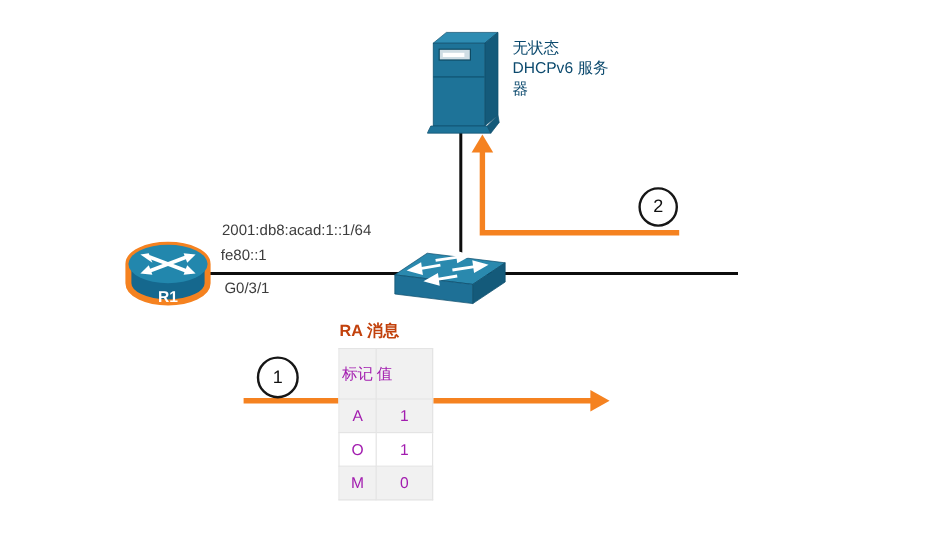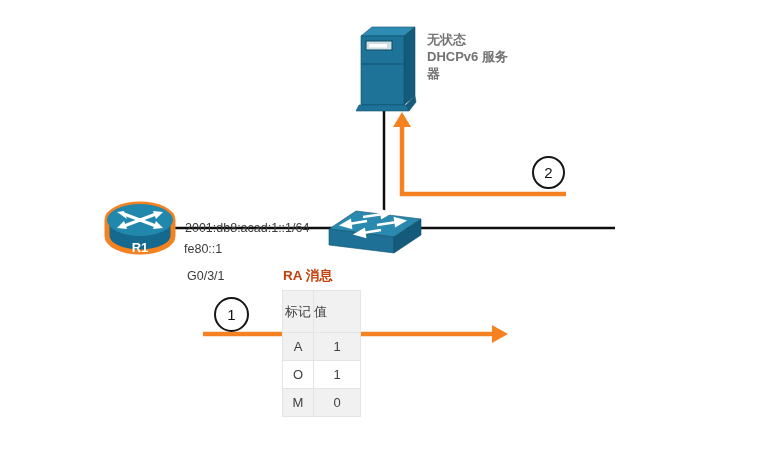--- a/index.html
+++ b/index.html
@@ -1,26 +1,26 @@
 <!DOCTYPE html>
 <html><head>
 <meta charset="utf-8">
 <style>
   html,body{margin:0;padding:0;background:#ffffff;}
   body{font-family:"Liberation Sans","DejaVu Sans",sans-serif;}
   .stage{position:relative;width:773px;height:450px;background:#ffffff;overflow:hidden;}
   .stage svg{display:block;}
   #connections{position:absolute;left:0;top:0;z-index:1;}
   .device{position:absolute;z-index:2;}
-  .lbl{position:absolute;z-index:3;color:#3c3c3c;font-size:12.5px;white-space:nowrap;margin-top:36px;}
+  .lbl{position:absolute;z-index:3;color:#3c3c3c;font-size:12.5px;white-space:nowrap;}
   .server-label{position:absolute;left:427px;top:31px;width:82px;z-index:3;
-    color:#737373;font-weight:bold;font-size:13px;line-height:17px;white-space:normal;}
+    color:#0c4a6e;font-weight:normal;font-size:13px;line-height:17px;white-space:normal;}
   .ra-title{position:absolute;left:283px;top:267px;z-index:3;color:#c2410c;font-weight:bold;font-size:13.5px;}
   table.ra{position:absolute;left:282px;top:290px;z-index:2;border-collapse:collapse;
-    font-size:13px;color:#404040;background:#ffffff;border:1px solid #e4e4e4;}
+    font-size:13px;color:#a21caf;background:#ffffff;border:1px solid #e4e4e4;}
   table.ra th,table.ra td{border:1px solid #e4e4e4;padding:0;}
   table.ra th{font-weight:400;}
   th.colflag{width:30px;height:41px;text-align:center;word-break:break-all;line-height:16px;padding:2px 4px;}
   th.colval{width:46px;text-align:left;padding-left:8px;vertical-align:middle;}
   table.ra td{height:27px;text-align:center;}
   tr.alt{background:#f1f1f1;}
   tr.plain{background:#ffffff;}
   .step-circle{position:absolute;z-index:4;background:#ffffff;border:2.5px solid #161616;border-radius:50%;
     display:flex;align-items:center;justify-content:center;font-size:15px;color:#111;}
   #step1{left:214px;top:297px;width:31px;height:31px;}

